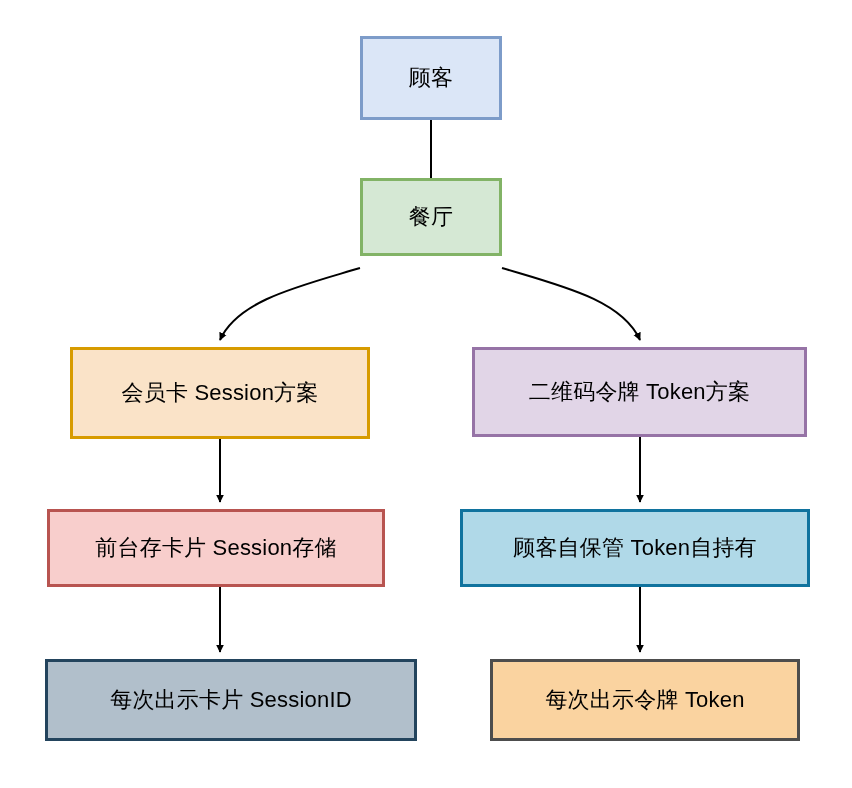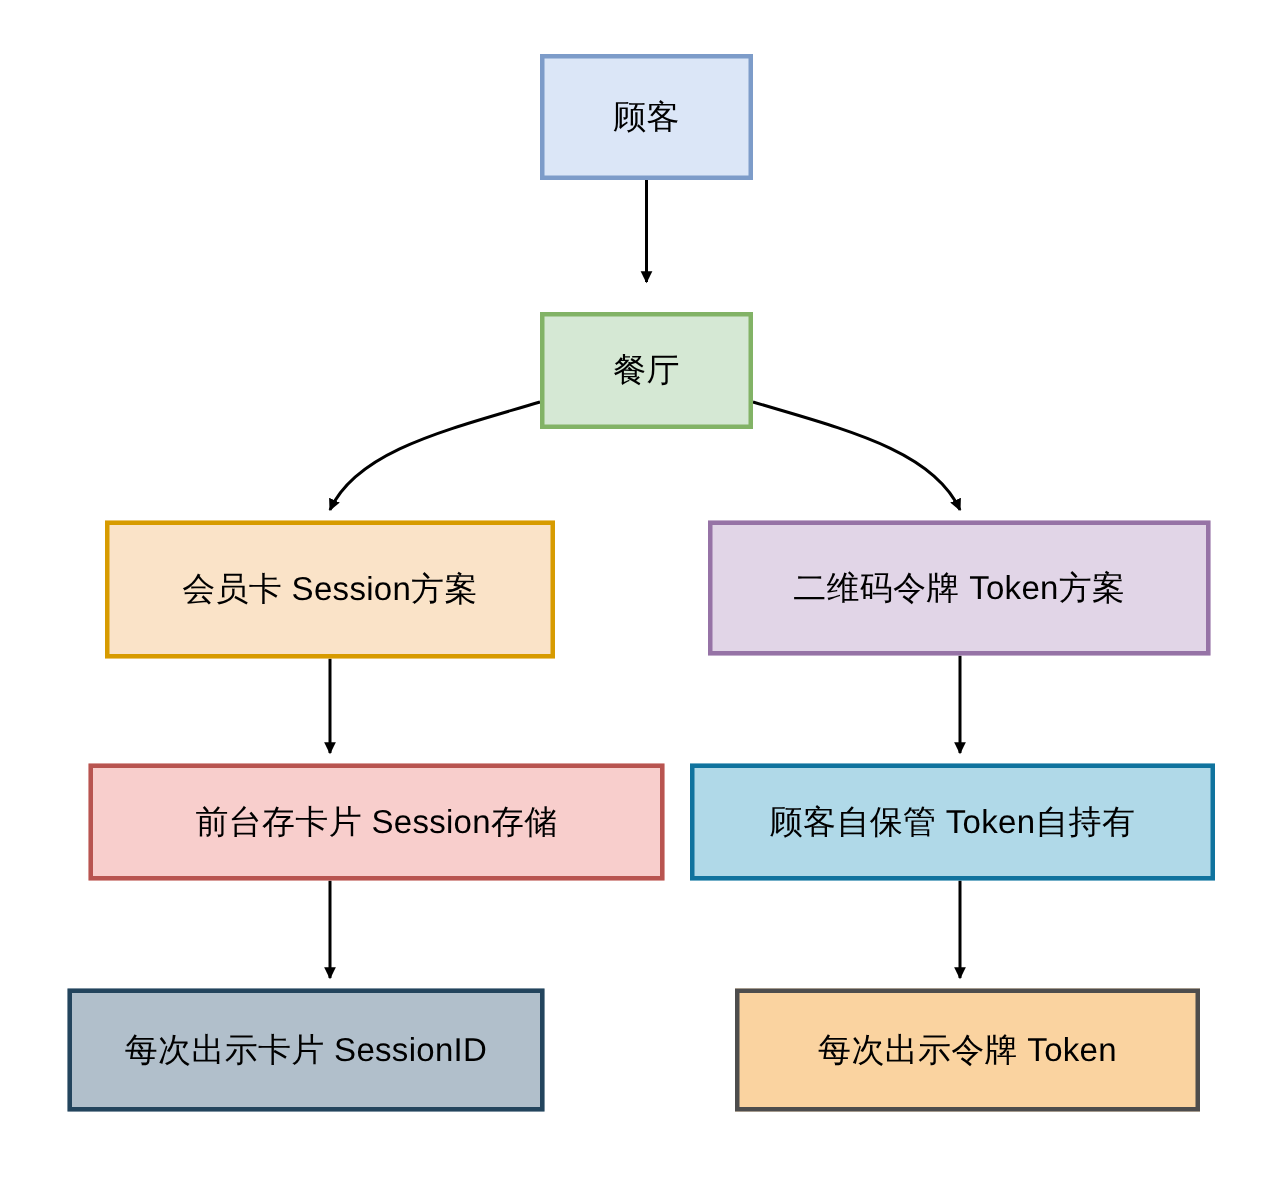--- a/index.html
+++ b/index.html
@@ -39,26 +39,26 @@
     z-index: 2;
     white-space: nowrap;
   }
   .node-label {
     display: block;
     padding: 0 6px;
   }
 
   
   #node-customer   { left: 360px; top: 36px;  width: 142px; height: 84px;  }
-  #node-restaurant { left: 360px; top: 208px; width: 142px; height: 78px;  }
+  #node-restaurant { left: 360px; top: 178px; width: 142px; height: 78px;  }
   #node-session-plan { left: 70px;  top: 347px; width: 300px; height: 92px; }
   #node-token-plan   { left: 472px; top: 347px; width: 335px; height: 90px; }
-  #node-session-store{ left: 59px;  top: 509px; width: 384px; height: 78px; }
+  #node-session-store{ left: 47px;  top: 509px; width: 338px; height: 78px; }
   #node-token-hold   { left: 460px; top: 509px; width: 350px; height: 78px; justify-content: center; }
-  #node-session-id   { left: 45px;  top: 659px; width: 318px; height: 82px; text-align: center; }
+  #node-session-id   { left: 45px;  top: 659px; width: 372px; height: 82px; text-align: center; }
   #node-token-show   { left: 490px; top: 659px; width: 310px; height: 82px; }
 
   
   #node-customer     { background: #dbe6f7; border-color: #7d9cc9; }
   #node-restaurant   { background: #d5e8d4; border-color: #82b366; }
   #node-session-plan { background: #fae3c8; border-color: #d79b00; }
   #node-token-plan   { background: #e1d5e7; border-color: #9673a6; }
   #node-session-store{ background: #f8cecc; border-color: #b85450; }
   #node-token-hold   { background: #b0d9e8; border-color: #10739e; }
   #node-session-id   { background: #b1bfcb; border-color: #23445d; }

